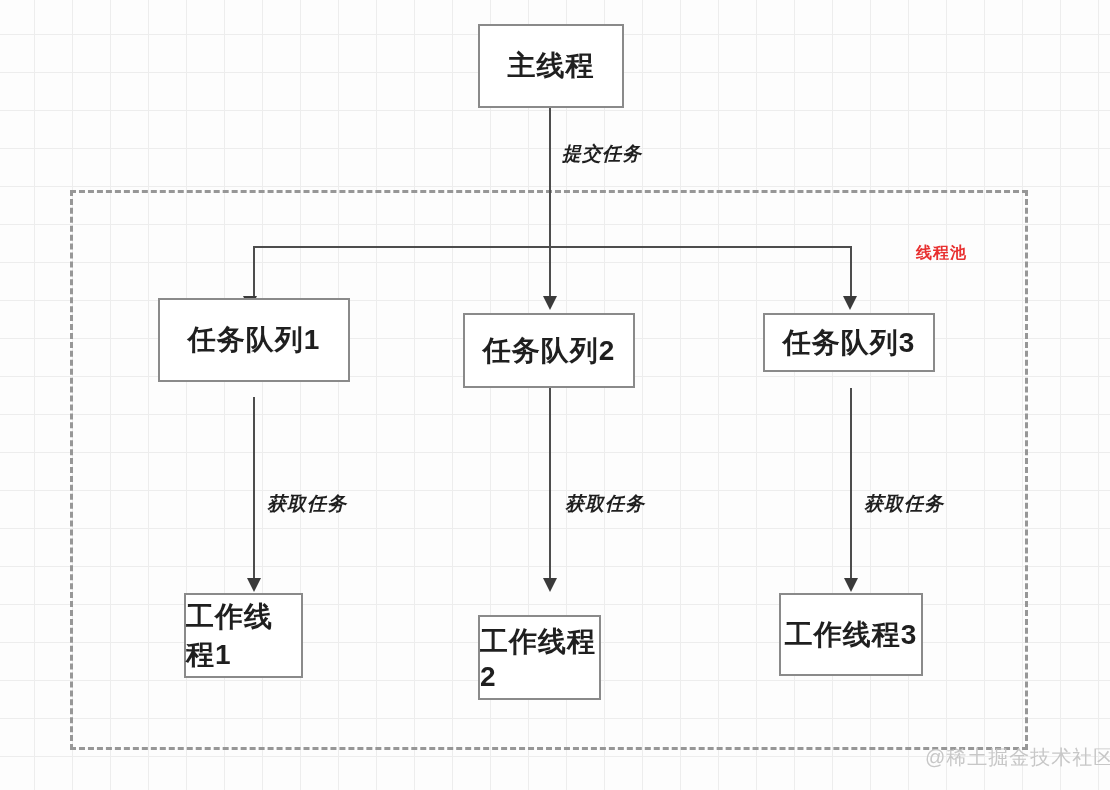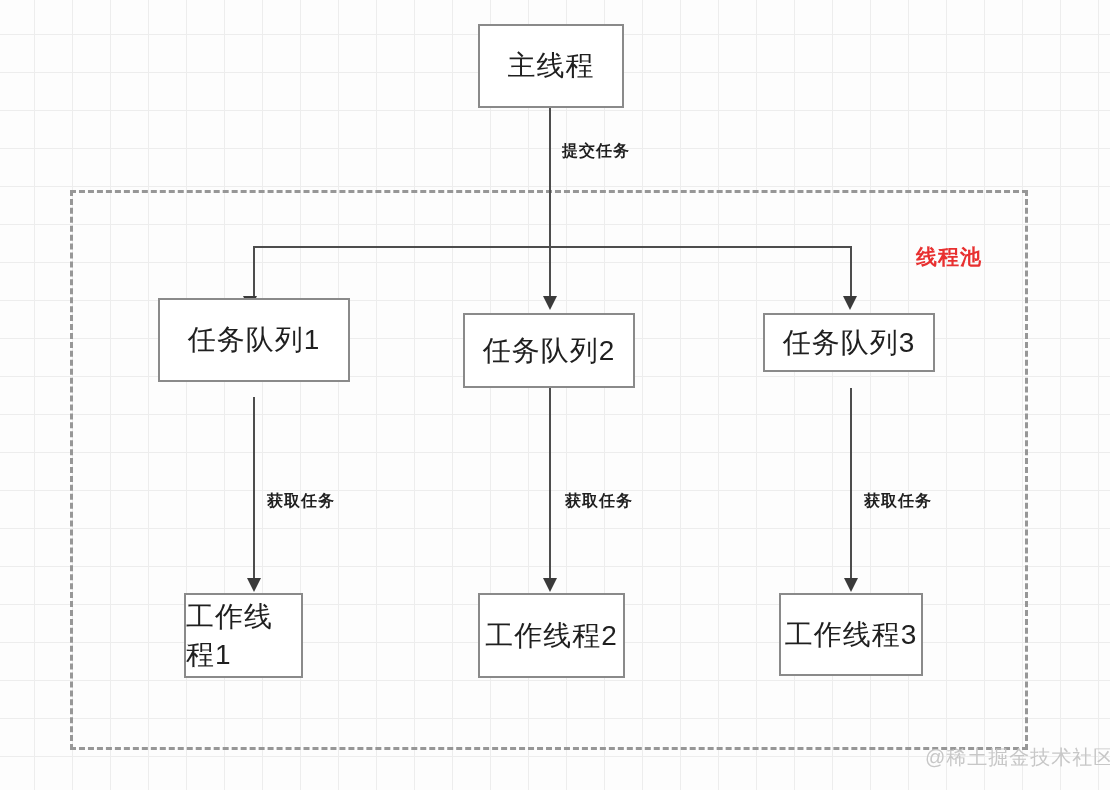--- a/index.html
+++ b/index.html
@@ -21,63 +21,64 @@
   }
   .pool {
     position: absolute;
     left: 70px; top: 190px;
     width: 958px; height: 560px;
     border: 3px dashed #979797;
   }
   .pool-label {
     position: absolute;
     left: 916px; top: 243px;
-    font-size: 21px;
+    font-size: 16px;
     font-weight: bold;
     letter-spacing: 1px;
   }
   .node {
     position: absolute;
     background: #ffffff;
     border: 2px solid #8a8a8a;
     display: flex;
     align-items: center;
     justify-content: center;
     font-size: 28px;
-    font-weight: 400;
+    font-weight: 700;
     color: #1f1f1f;
     letter-spacing: 1px;
   }
   .node-main   { left: 478px; top:  24px; width: 146px; height: 84px; }
   .node-q1     { left: 158px; top: 298px; width: 192px; height: 84px; }
   .node-q2     { left: 463px; top: 313px; width: 172px; height: 75px; }
   .node-q3     { left: 763px; top: 313px; width: 172px; height: 59px; }
   .node-w1     { left: 184px; top: 593px; width: 119px; height: 85px; }
-  .node-w2     { left: 478px; top: 593px; width: 147px; height: 85px; }
+  .node-w2     { left: 478px; top: 615px; width: 123px; height: 85px; }
   .node-w3     { left: 779px; top: 593px; width: 144px; height: 83px; }
   .line {
     position: absolute;
     background: #4d4d4d;
   }
   .vline { width: 2px; }
   .hline { height: 2px; }
   .arrow-down {
     position: absolute;
     width: 0; height: 0;
     border-left: 7px solid transparent;
     border-right: 7px solid transparent;
     border-top: 14px solid #3a3a3a;
   }
   .edge-label {
     position: absolute;
-    font-size: 16px;
+    font-size: 19px;
     font-weight: bold;
     color: #1f1f1f;
     letter-spacing: 1px;
     white-space: nowrap;
+    font-style: italic;
   }
   .watermark {
     position: absolute;
     left: 925px; top: 744px;
     font-size: 20px;
     color: #c7c7c7;
     letter-spacing: 1px;
     white-space: nowrap;
   }
 </style>

